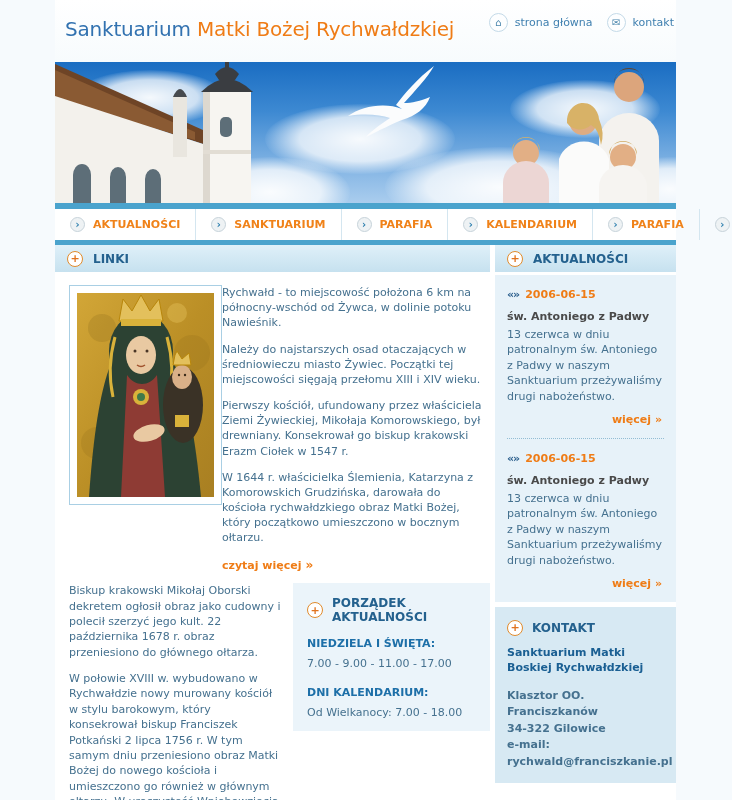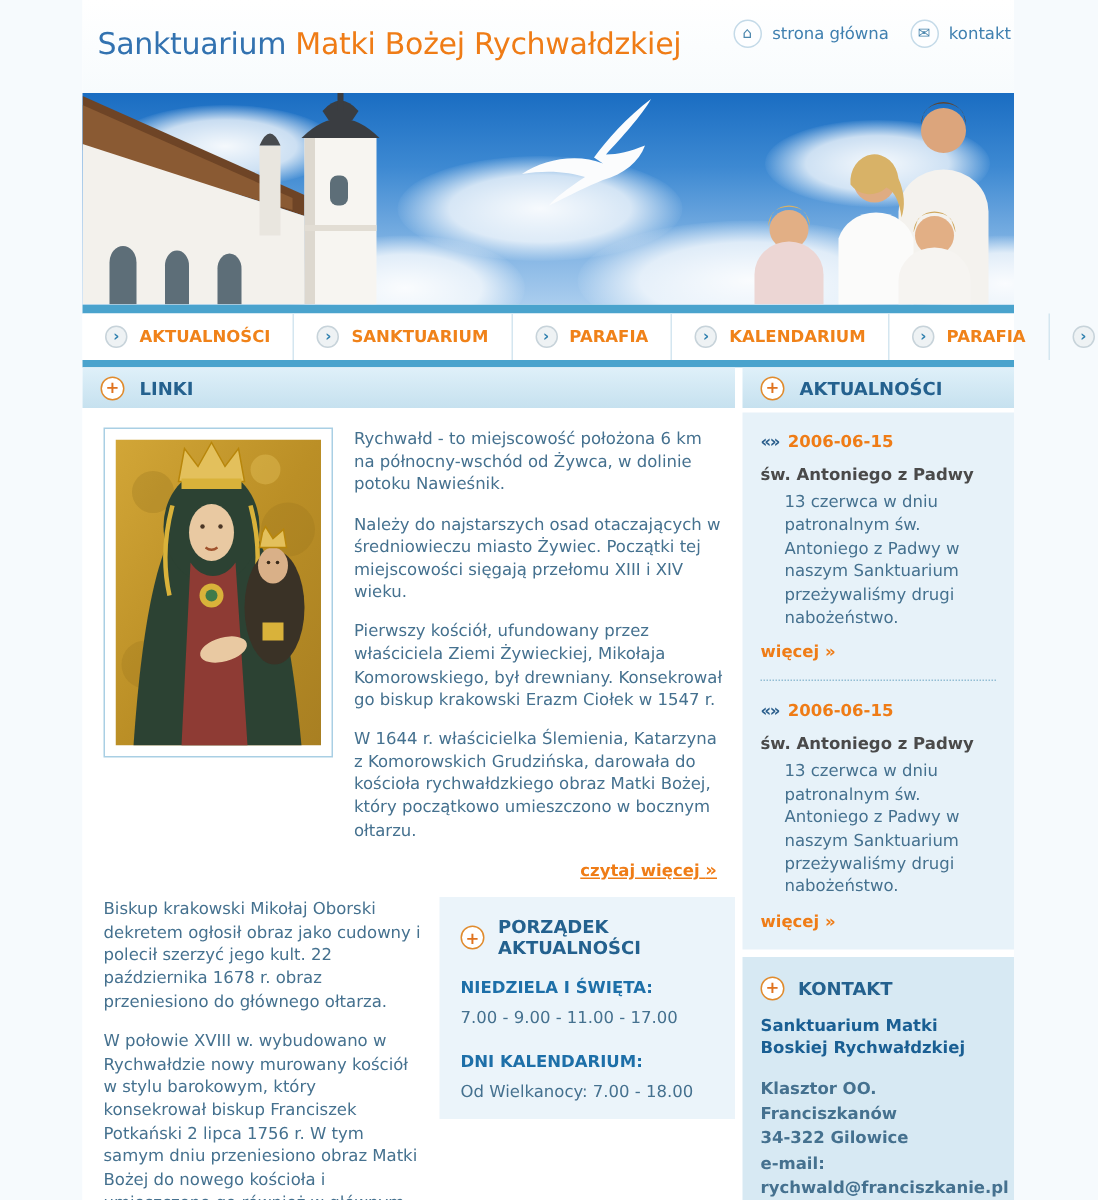--- a/index.html
+++ b/index.html
@@ -54,42 +54,42 @@
   .main { display: flex; background: #fff; }
   .col-left  { width: 435px; }
   .col-right { width: 181px; margin-left: 5px; }
 
   .section-bar { height: 27px; display: flex; align-items: center; gap: 10px; padding-left: 12px;
     background: linear-gradient(180deg,#dff0f9,#c6e1ef); color: #24618e; font-weight: bold; font-size: 12px; }
   .icon-badge { width: 16px; height: 16px; border-radius: 50%; background: #fff;
     border: 1px solid #e08b2d; color: #e0731f; font-size: 11px; font-weight: bold;
     display: inline-flex; align-items: center; justify-content: center; line-height: 1; flex: none; }
 
-  .content-row { display: flex; gap: 14px; padding: 13px 8px 0 14px; }
+  .content-row { display: flex; padding: 13px 8px 0 14px; }
   .image-frame { width: 153px; height: 220px; border: 1px solid #a9cfe4; padding: 7px; background: #fff; flex: none; }
   .intro-text { flex: 1; line-height: 1.38; }
   .intro-text p, .below-text p { margin: 0 0 11px; }
-  .read-more { display: block; text-align: right; color: #ef7c16; font-weight: bold; margin: 2px 4px 0 0; text-decoration: underline; }
+  .read-more { display: block; color: #ef7c16; font-weight: bold; margin: 2px 4px 0 0; }
   .read-more .arr { font-size: 12px; }
 
   .below-row { display: flex; gap: 12px; padding: 10px 0 16px 14px; }
   .below-text { width: 212px; line-height: 1.4; }
   .schedule-panel { flex: 1; background: #ebf4fa; padding: 13px 14px 10px; align-self: flex-start; }
   .panel-head { display: flex; align-items: center; gap: 9px; color: #24618e; font-weight: bold; font-size: 12px; }
   .sched-heading { color: #1d6fa8; font-weight: bold; margin: 13px 0 6px; }
   .sched-line { line-height: 1.5; }
 
   
   .news-panel { background: #e7f2f9; padding: 13px 12px 6px; margin-top: 3px; }
   .news-item + .news-item { border-top: 1px dotted #93bdd4; margin-top: 12px; padding-top: 13px; }
   .news-date { color: #ef7c16; font-weight: bold; display: flex; align-items: center; gap: 6px; }
   .date-icon { color: #2a5e8c; letter-spacing: -1px; font-weight: bold; }
   .news-title { color: #4a4a4a; font-weight: bold; margin: 9px 0 4px; }
-  .news-text { line-height: 1.4; margin-left: 16px; }
-  .news-more { display: block; text-align: left; color: #ef7c16; font-weight: bold; margin: 9px 2px 6px 0; }
+  .news-text { line-height: 1.4; }
+  .news-more { display: block; text-align: right; color: #ef7c16; font-weight: bold; margin: 9px 2px 6px 0; }
 
   .contact-panel { background: #d7e9f3; padding: 13px 12px; margin-top: 5px; }
   .contact-name { color: #1a5f93; font-weight: bold; line-height: 1.35; margin: 10px 0 12px; }
   .contact-line { line-height: 1.5; font-weight: bold; }
   .contact-tel { margin-top: 12px; }
   .email-link { color: #45718f; }
 </style>
 </head>
 <body>
 

